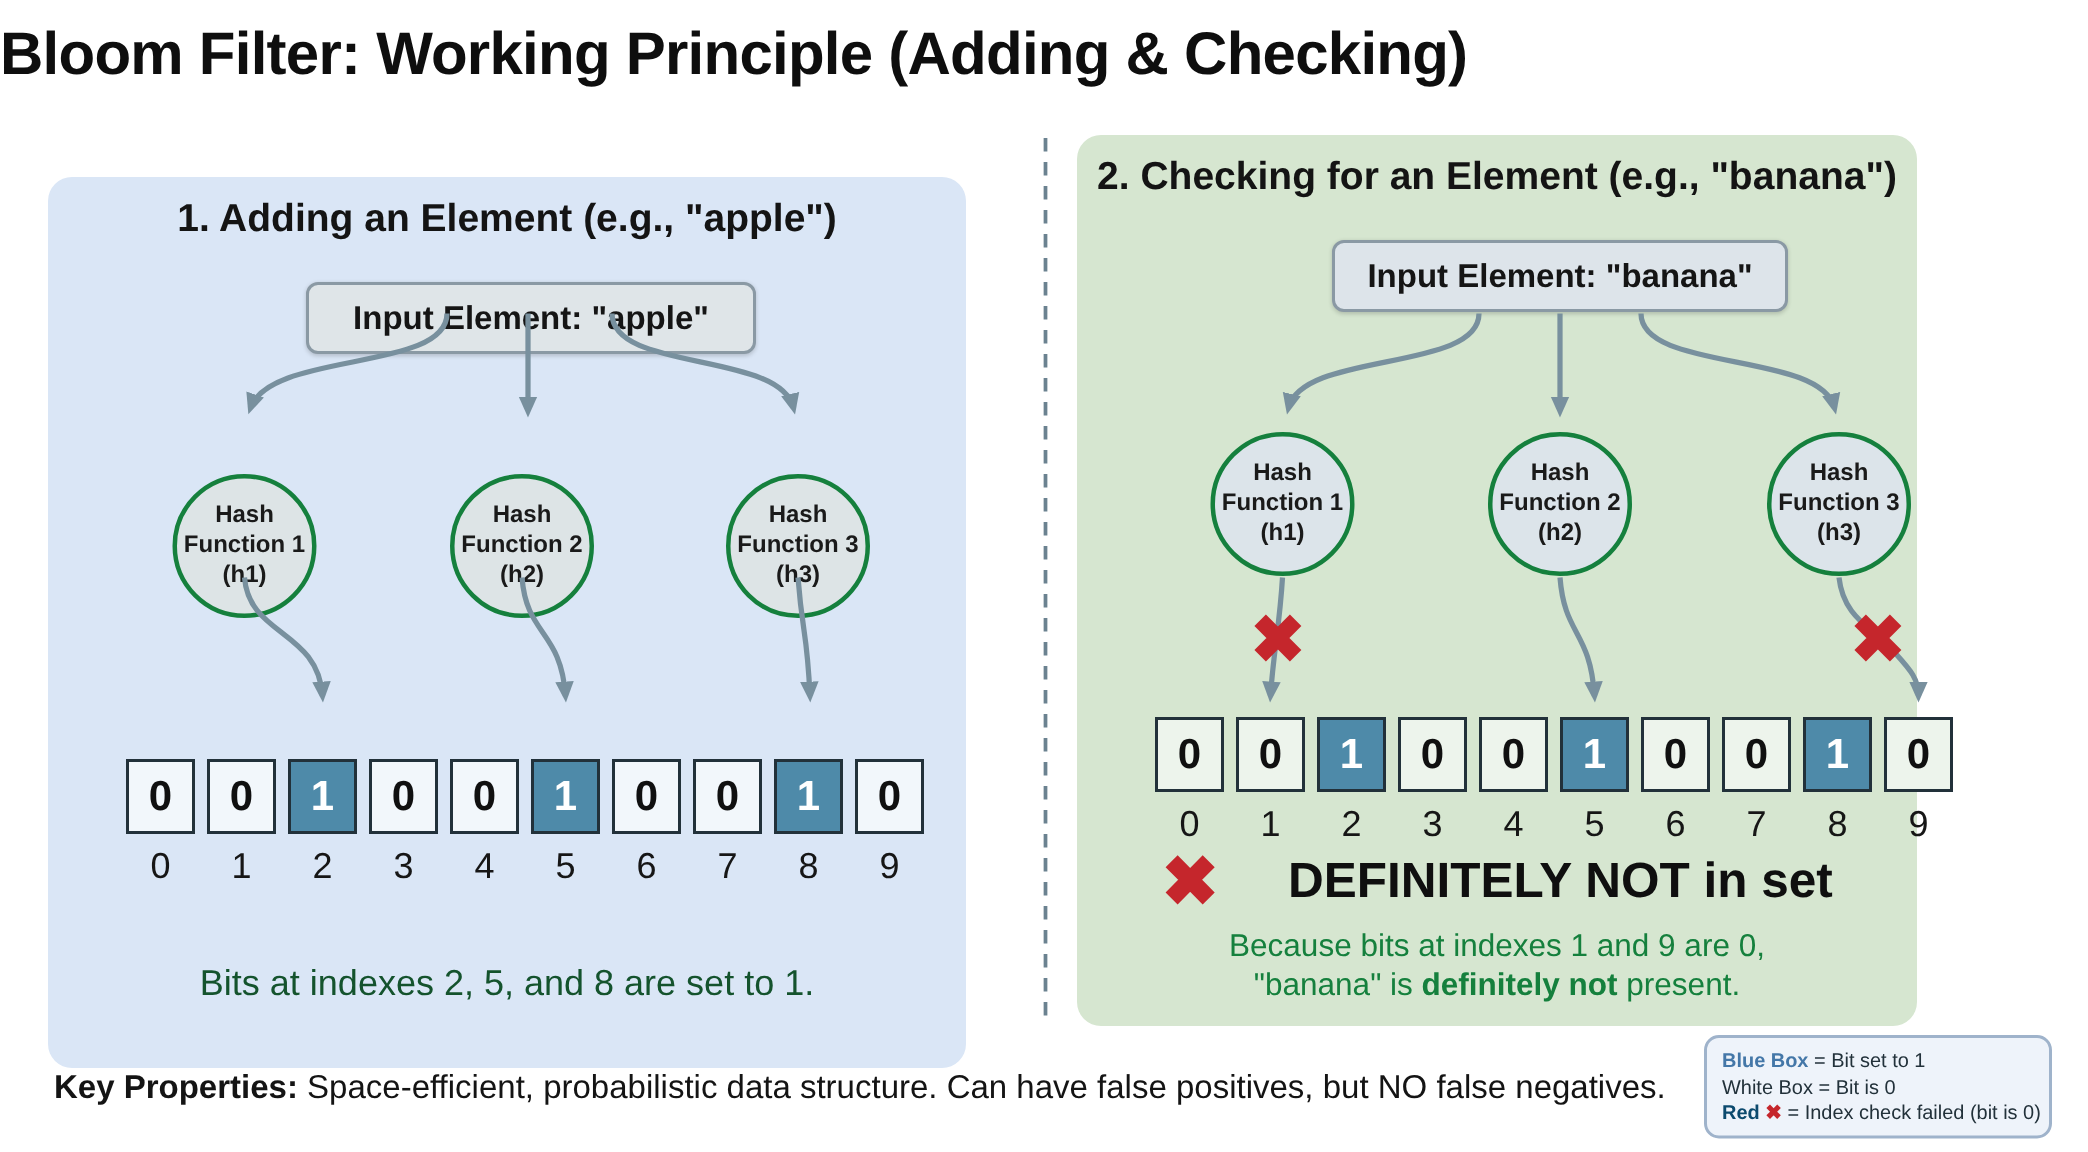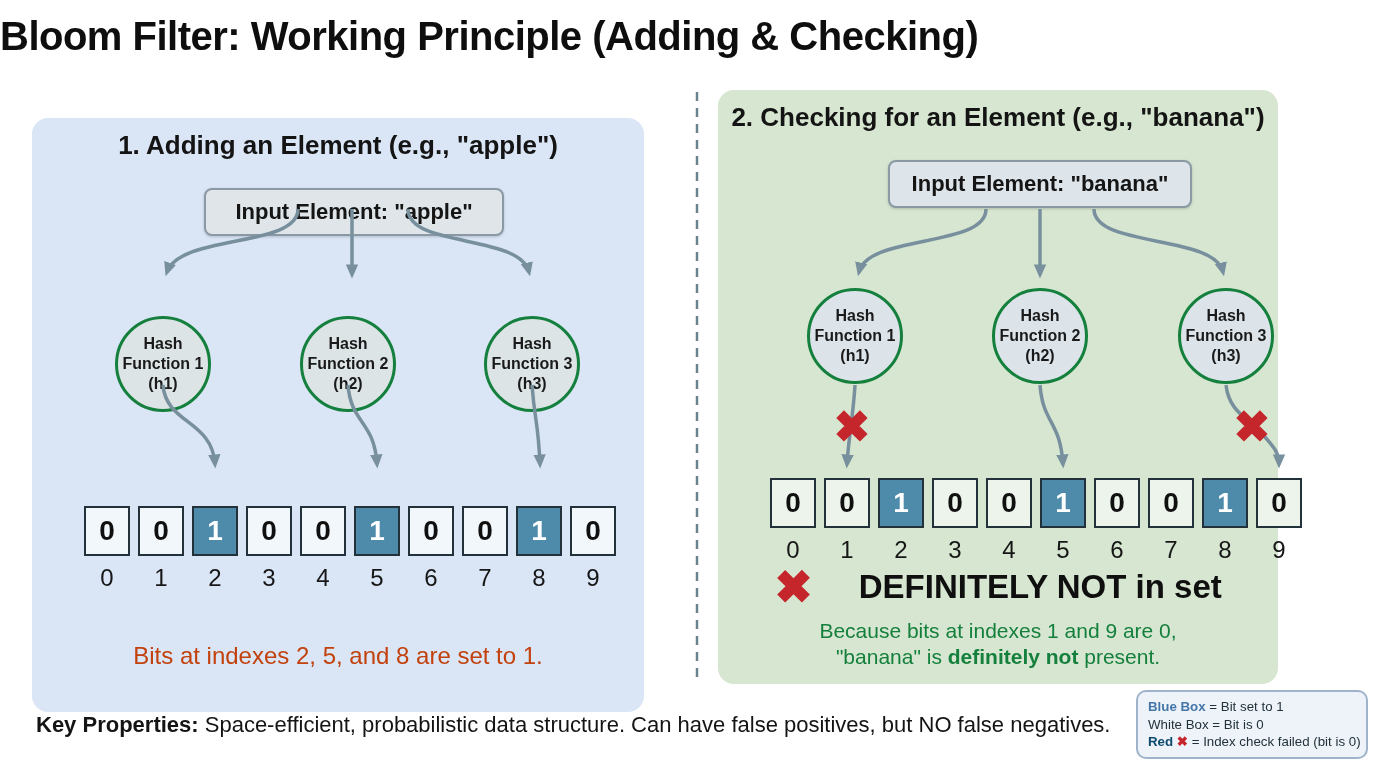--- a/index.html
+++ b/index.html
@@ -32,21 +32,21 @@
   .bit-cell{width:46px;height:50px;box-sizing:border-box;border:2.5px solid #22313a;
     background:#f2f7fb;display:flex;align-items:center;justify-content:center;
     font-size:28px;font-weight:bold;color:#101010;}
   .panel-right .bit-cell{background:#edf4ec;}
   .bit-cell.set{background:#4e8aa9;color:#ffffff;}
 
   .index-row{position:absolute;top:446px;left:52px;display:flex;gap:8px;}
   .bit-index{width:46px;text-align:center;font-size:24px;color:#161616;}
 
   .caption-left{position:absolute;top:524px;left:0;width:100%;text-align:center;
-    font-size:24px;color:#c2410c;}
+    font-size:24px;color:#14532d;}
 
   .result-row{position:absolute;top:474px;left:0;width:100%;display:flex;
     align-items:center;justify-content:center;gap:14px;}
   .result-icon{font-size:46px;font-weight:bold;color:#c5262c;line-height:46px;}
   .result-text{font-size:33px;font-weight:800;color:#0f0f0f;margin-left:32px;}
 
   .caption-right{position:absolute;top:528px;left:0;width:100%;text-align:center;
     font-size:21px;line-height:26px;color:#15803d;}
   .caption-right b{font-weight:bold;}
 

